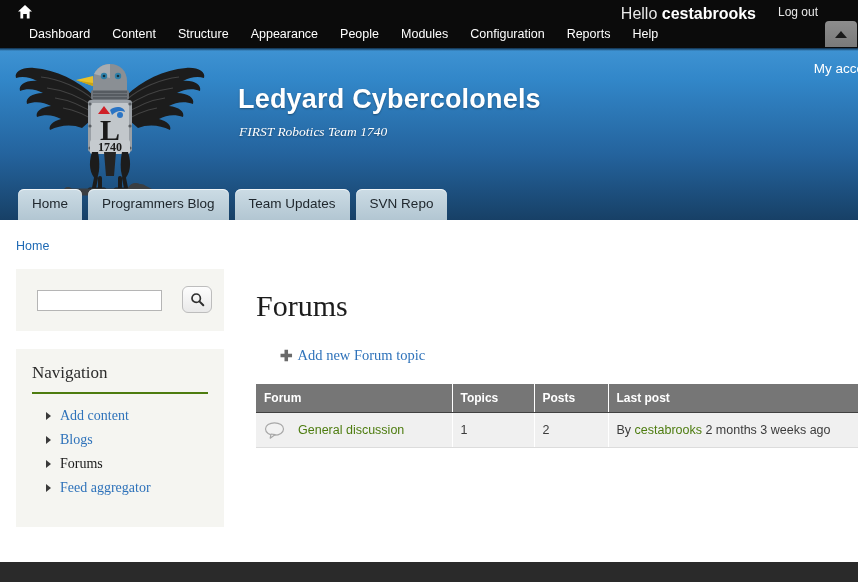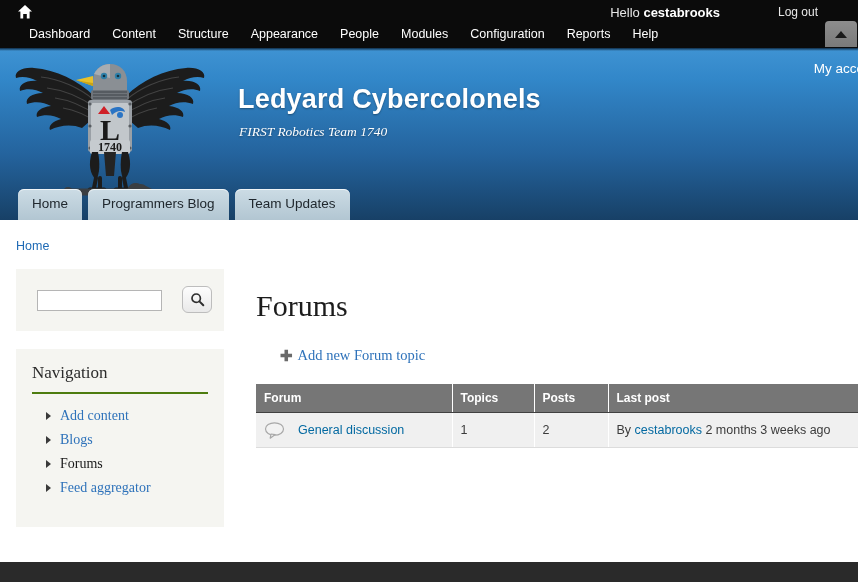--- a/index.html
+++ b/index.html
@@ -19,22 +19,22 @@
   }
   #toolbar-top {
     position:relative; height:24px;
   }
   #home-icon-link {
     position:absolute; left:16px; top:3px;
     width:18px; height:18px; display:block;
   }
   #home-icon-link svg { display:block; }
   #user-greeting {
-    position:absolute; right:138px; top:5px;
-    font-size:13px; color:#e8e8e8; white-space:nowrap;
+    position:absolute; right:102px; top:5px;
+    font-size:16px; color:#e8e8e8; white-space:nowrap;
   }
   #user-greeting b { color:#ffffff; font-weight:bold; }
   #logout-link {
     position:absolute; right:40px; top:5px;
     font-size:12px; color:#e8e8e8; text-decoration:none; white-space:nowrap;
   }
   #toolbar-menu {
     position:relative; height:24px;
   }
   #toolbar-menu ul {
@@ -206,21 +206,21 @@
   #forum-table th:last-child { border-right:none; }
   #forum-table td {
     background:#f0f0f0; color:#3b3b3b;
     padding:8px 8px;
     border-right:1px solid #ffffff;
     border-bottom:1px solid #dcdcdc;
     vertical-align:middle;
     height:31px;
   }
   #forum-table td:last-child { border-right:none; }
-  #forum-table td a { color:#0369a1; text-decoration:none;margin-top:12px; }
+  #forum-table td a { color:#4d7c0f; text-decoration:none;margin-top:12px; }
   .col-forum  { width:196px; }
   .col-topics { width:82px; }
   .col-posts  { width:74px; }
   .col-last   { width:268px; }
   .forum-name-cell { padding-left:8px !important; }
   .forum-icon {
     display:inline-block; vertical-align:middle;
     width:22px; height:18px; margin-right:12px;
   }
   .forum-link-text { vertical-align:middle; }
@@ -344,20 +344,23 @@
 <nav id="primary-tabs">
   <ul>
     <li>
         <a href="#">Home</a>
       </li>
     <li>
         <a href="#">Programmers Blog</a>
       </li>
     <li>
         <a href="#">Team Updates</a>
+      </li>
+    <li>
+        <a href="#">SVN Repo</a>
       </li>
   </ul>
 </nav>
 
 <div id="page">
 
   <div id="breadcrumb">
     <a href="#">Home</a>
   </div>
 

